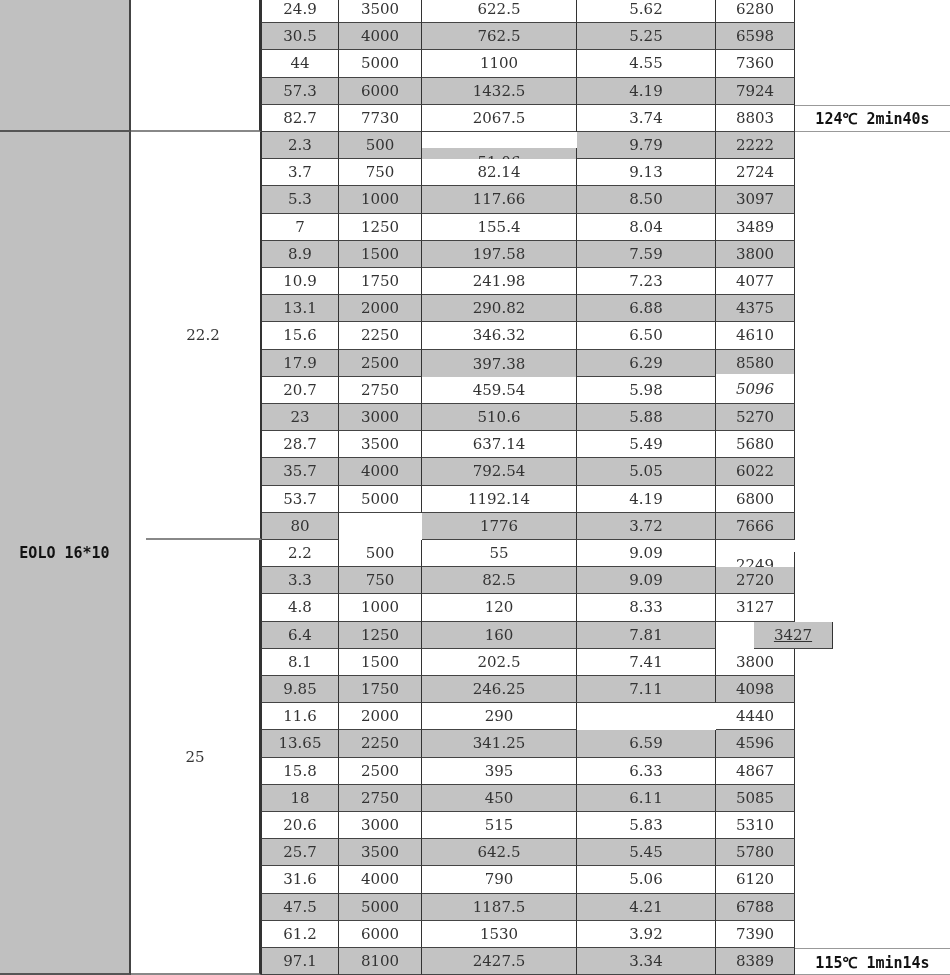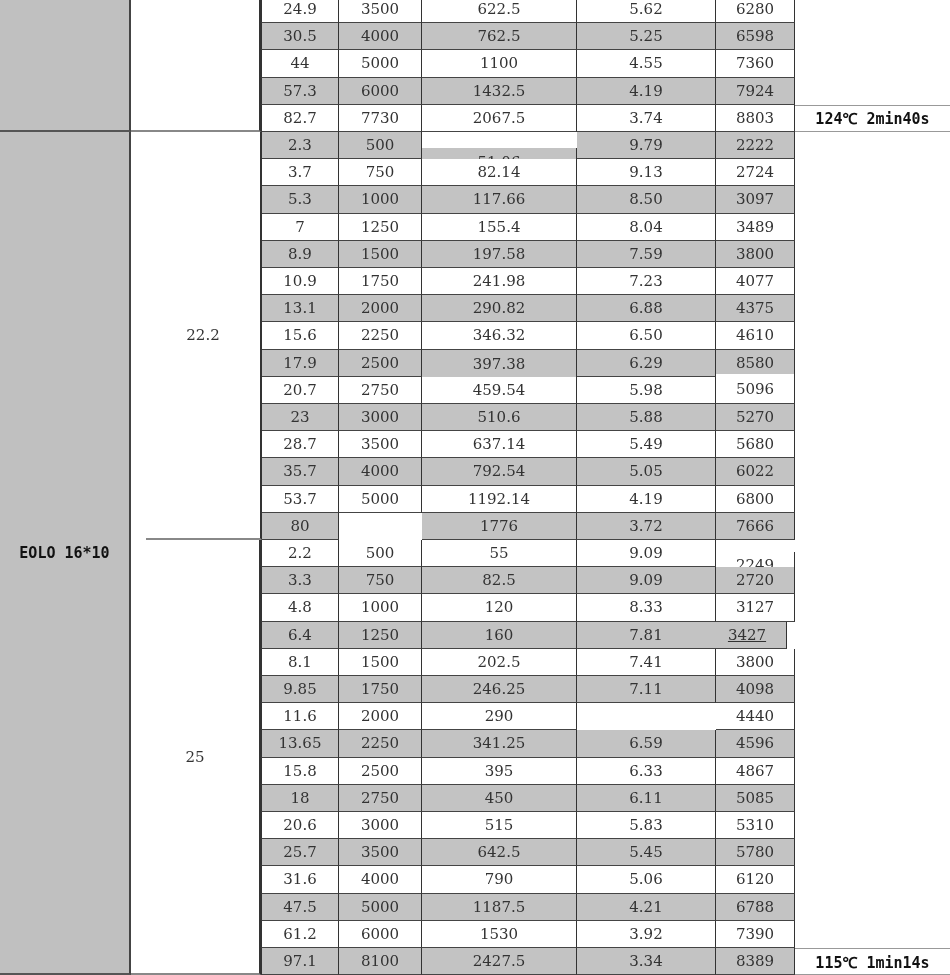--- a/index.html
+++ b/index.html
@@ -90,21 +90,21 @@
     <div class="cell dcell plain" style="left: 716px; top: 322.4px; width: 79px; height: 27.2px;">4610</div>
     <div class="cell dcell shaded first" style="left: 261px; top: 349.6px; width: 78px; height: 27.2px;">17.9</div>
     <div class="cell dcell shaded" style="left: 339px; top: 349.6px; width: 83px; height: 27.2px;">2500</div>
     <div class="cell dcell shaded" style="left: 422px; top: 349.6px; width: 155px; height: 30px;">397.38</div>
     <div class="cell dcell shaded" style="left: 577px; top: 349.6px; width: 139px; height: 27.2px;">6.29</div>
     <div class="cell dcell shaded" style="left: 716px; top: 349.6px; width: 79px; height: 27.2px;">8580</div>
     <div class="cell dcell plain first" style="left: 261px; top: 376.8px; width: 78px; height: 27.2px;">20.7</div>
     <div class="cell dcell plain" style="left: 339px; top: 376.8px; width: 83px; height: 27.2px;">2750</div>
     <div class="cell dcell plain" style="left: 422px; top: 376.8px; width: 155px; height: 27.2px;">459.54</div>
     <div class="cell dcell plain" style="left: 577px; top: 376.8px; width: 139px; height: 27.2px;">5.98</div>
-    <div class="cell dcell plain" style="left: 716px; top: 374px; width: 79px; height: 30px;">5096</div>
+    <div class="cell dcell plain" style="left: 716px; top: 374px; width: 79px; height: 30px; font-style: italic;">5096</div>
     <div class="cell dcell shaded first" style="left: 261px; top: 404px; width: 78px; height: 27.2px;">23</div>
     <div class="cell dcell shaded" style="left: 339px; top: 404px; width: 83px; height: 27.2px;">3000</div>
     <div class="cell dcell shaded" style="left: 422px; top: 404px; width: 155px; height: 27.2px;">510.6</div>
     <div class="cell dcell shaded" style="left: 577px; top: 404px; width: 139px; height: 27.2px;">5.88</div>
     <div class="cell dcell shaded" style="left: 716px; top: 404px; width: 79px; height: 27.2px;">5270</div>
     <div class="cell dcell plain first" style="left: 261px; top: 431.2px; width: 78px; height: 27.2px;">28.7</div>
     <div class="cell dcell plain" style="left: 339px; top: 431.2px; width: 83px; height: 27.2px;">3500</div>
     <div class="cell dcell plain" style="left: 422px; top: 431.2px; width: 155px; height: 27.2px;">637.14</div>
     <div class="cell dcell plain" style="left: 577px; top: 431.2px; width: 139px; height: 27.2px;">5.49</div>
     <div class="cell dcell plain" style="left: 716px; top: 431.2px; width: 79px; height: 27.2px;">5680</div>
@@ -136,21 +136,21 @@
     <div class="cell dcell shaded" style="left: 716px; top: 567.2px; width: 79px; height: 27.2px;">2720</div>
     <div class="cell dcell plain first" style="left: 261px; top: 594.4px; width: 78px; height: 27.2px;">4.8</div>
     <div class="cell dcell plain" style="left: 339px; top: 594.4px; width: 83px; height: 27.2px;">1000</div>
     <div class="cell dcell plain" style="left: 422px; top: 594.4px; width: 155px; height: 27.2px;">120</div>
     <div class="cell dcell plain" style="left: 577px; top: 594.4px; width: 139px; height: 27.2px;">8.33</div>
     <div class="cell dcell plain" style="left: 716px; top: 594.4px; width: 79px; height: 27.2px;">3127</div>
     <div class="cell dcell shaded first" style="left: 261px; top: 621.6px; width: 78px; height: 27.2px;">6.4</div>
     <div class="cell dcell shaded" style="left: 339px; top: 621.6px; width: 83px; height: 27.2px;">1250</div>
     <div class="cell dcell shaded" style="left: 422px; top: 621.6px; width: 155px; height: 27.2px;">160</div>
     <div class="cell dcell shaded" style="left: 577px; top: 621.6px; width: 139px; height: 27.2px;">7.81</div>
-    <div class="cell dcell shaded" style="left: 708px; top: 621.6px; width: 79px; height: 27.2px; text-decoration: underline;">3427</div>
+    <div class="cell dcell shaded" style="left: 754px; top: 621.6px; width: 79px; height: 27.2px; text-decoration: underline;">3427</div>
     <div class="cell dcell plain first" style="left: 261px; top: 648.8px; width: 78px; height: 27.2px;">8.1</div>
     <div class="cell dcell plain" style="left: 339px; top: 648.8px; width: 83px; height: 27.2px;">1500</div>
     <div class="cell dcell plain" style="left: 422px; top: 648.8px; width: 155px; height: 27.2px;">202.5</div>
     <div class="cell dcell plain" style="left: 577px; top: 648.8px; width: 139px; height: 27.2px;">7.41</div>
     <div class="cell dcell plain" style="left: 716px; top: 648.8px; width: 79px; height: 27.2px;">3800</div>
     <div class="cell dcell shaded first" style="left: 261px; top: 676px; width: 78px; height: 27.2px;">9.85</div>
     <div class="cell dcell shaded" style="left: 339px; top: 676px; width: 83px; height: 27.2px;">1750</div>
     <div class="cell dcell shaded" style="left: 422px; top: 676px; width: 155px; height: 27.2px;">246.25</div>
     <div class="cell dcell shaded" style="left: 577px; top: 676px; width: 139px; height: 27.2px;">7.11</div>
     <div class="cell dcell shaded" style="left: 716px; top: 676px; width: 79px; height: 27.2px;">4098</div>

